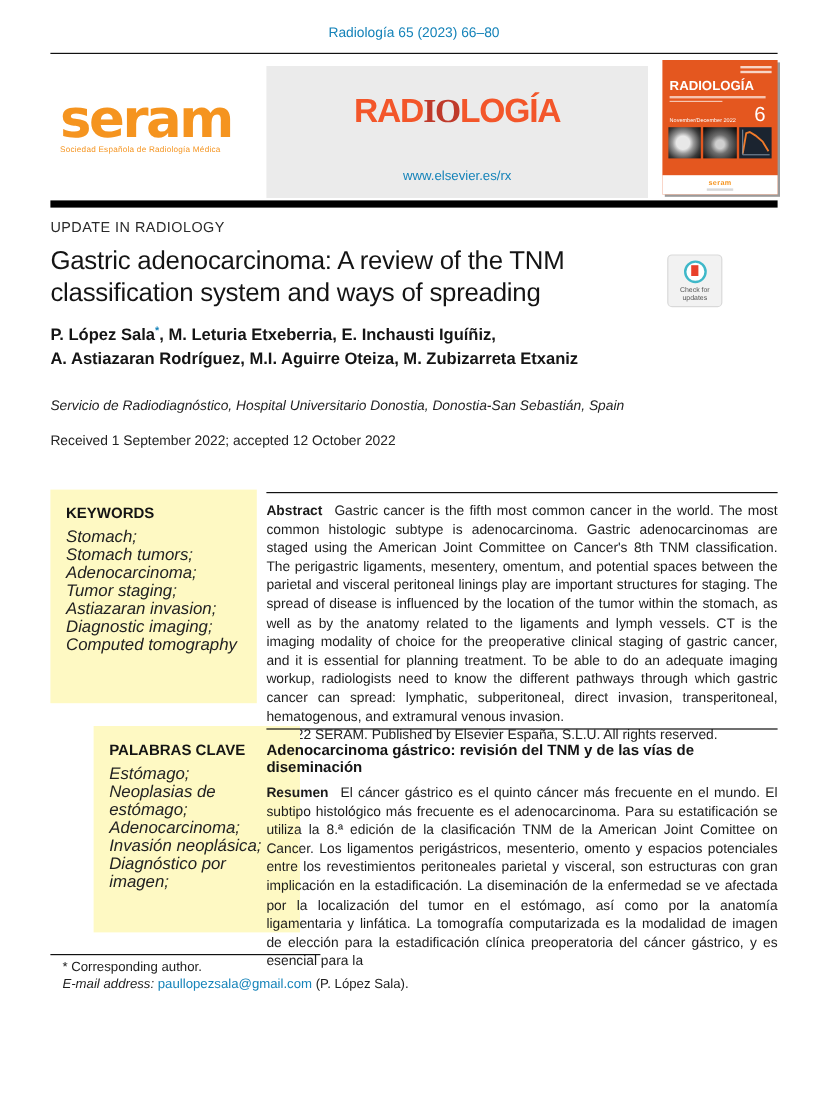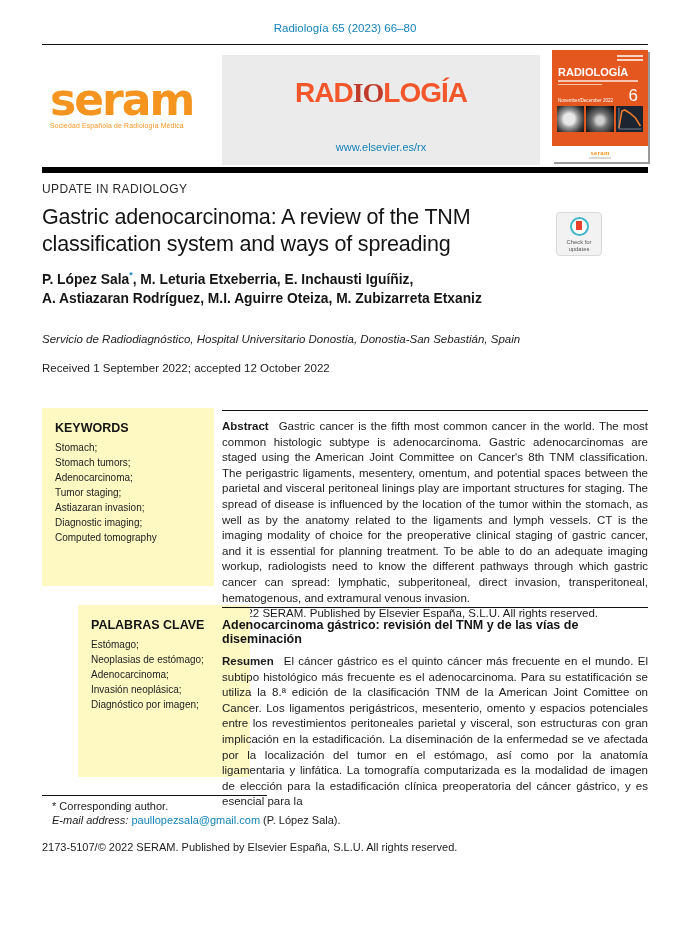--- a/index.html
+++ b/index.html
@@ -71,21 +71,21 @@
   .authors sup { color:#1583b9; font-weight:bold; font-size:9px; }
   .affiliation { position:absolute; top:333px; left:42px; width:560px; font-size:11.5px;
                  font-style:italic; color:#222; }
   .received { position:absolute; top:362px; left:42px; width:560px; font-size:11.5px; color:#222; }
 
   
   .kw-box { position:absolute; left:42px; width:172px; background:#fef9c3; padding:13px 12px 10px 13px; }
   .kw-box.en { top:408px; height:178px; }
   .kw-box.es { top:605px; height:172px;margin-left:36px; }
   .kw-head { font-size:12.5px; font-weight:bold; color:#141414; margin-bottom:5px; }
-  .kw-item { font-size:10px; color:#222; line-height:15px; }
+  .kw-item { font-size:14px; color:#222; line-height:15px;font-style:italic; }
 
   .abs-col { position:absolute; left:222px; width:426px; }
   .abs-col.en { top:410px; }
   .abs-col.es { top:607px; }
   .abs-rule { width:100%; height:1px; background:#111; }
   .abs-par { margin-top:8px; font-size:11.5px; line-height:15.6px; text-align:justify; color:#1c1c1c; }
   .inline-label { font-weight:bold; margin-right:10px; }
   .abs-copy { margin-top:0px; font-size:11.5px; line-height:15.6px; color:#1c1c1c; }
   .es-title { margin-top:10px; font-size:12.5px; font-weight:bold; color:#141414; }
 
@@ -198,15 +198,14 @@
     <div class="es-title">Adenocarcinoma gástrico: revisión del TNM y de las vías de diseminación</div>
     <p class="abs-par"><span class="inline-label">Resumen</span><span>El cáncer gástrico es el quinto cáncer más frecuente en el mundo. El subtipo histológico más frecuente es el adenocarcinoma. Para su estatificación se utiliza la 8.ª edición de la clasificación TNM de la American Joint Comittee on Cancer. Los ligamentos perigástricos, mesenterio, omento y espacios potenciales entre los revestimientos peritoneales parietal y visceral, son estructuras con gran implicación en la estadificación. La diseminación de la enfermedad se ve afectada por la localización del tumor en el estómago, así como por la anatomía ligamentaria y linfática. La tomografía computarizada es la modalidad de imagen de elección para la estadificación clínica preoperatoria del cáncer gástrico, y es esencial para la</span></p>
   </div>
 
   <div class="foot-rule"></div>
   <div class="foot-corr">* Corresponding author.</div>
   <div class="foot-email">
     <span class="em-label">E-mail address:</span>
     <span class="em-link">paullopezsala@gmail.com</span><span> (P. López Sala).</span>
   </div>
-  <div class="foot-issn">2173-5107/© 2022 SERAM. Published by Elsevier España, S.L.U. All rights reserved.</div>
 
 </div>
 
 </body></html>

